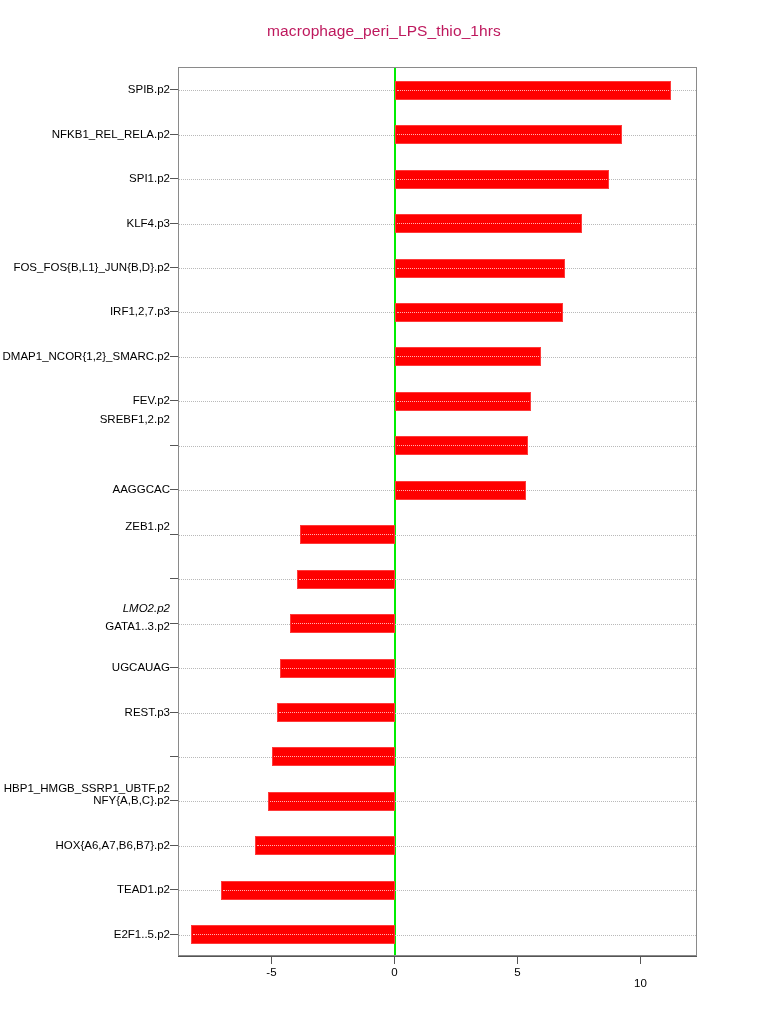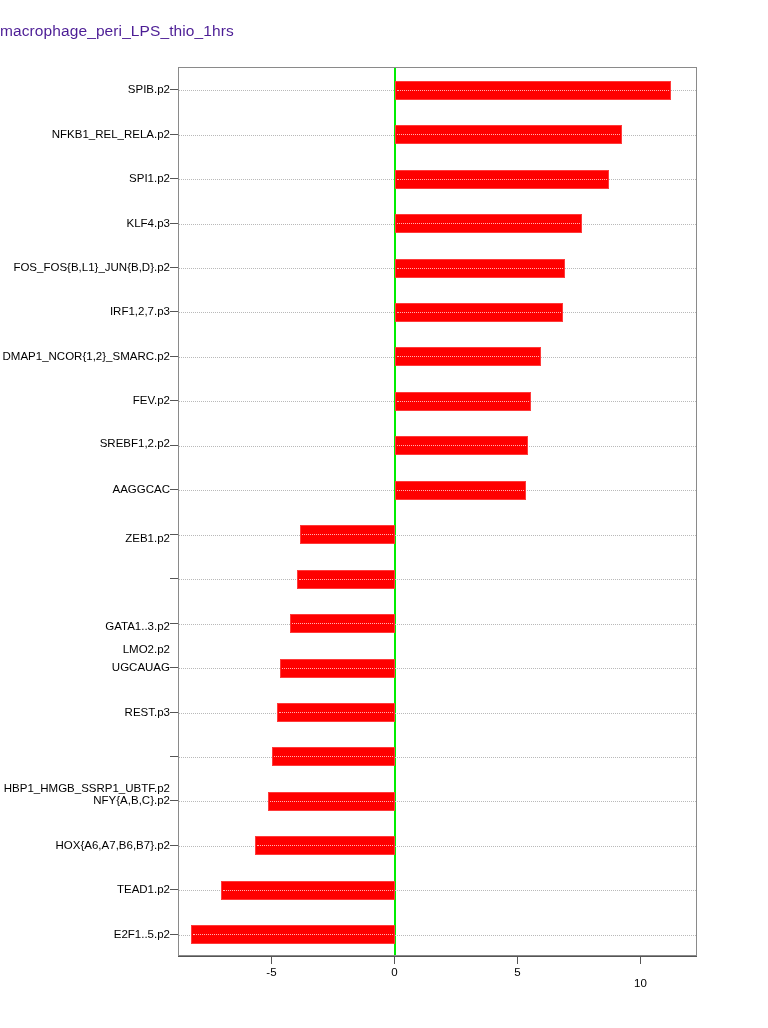--- a/index.html
+++ b/index.html
@@ -19,23 +19,23 @@
     position: absolute;
     left: 0; top: 0;
     width: 768px;
     height: 1028px;
   }
   #chart-title {
     position: absolute;
     left: 0;
     top: 22px;
     width: 768px;
-    text-align: left;
+    text-align: center;
     font-size: 15.5px;
-    color: #4c1d95;
+    color: #be185d;
     letter-spacing: 0.1px;
   }
   
   #plot-frame {
     position: absolute;
     left: 178px;
     top: 67px;
     width: 519px;
     height: 889px;
     border: 1px solid #8a8a8a;
@@ -141,25 +141,25 @@
 
   <div id="y-labels">
       <div class="y-label" style="top: 83.225px;">SPIB.p2</div>
       <div class="y-label" style="top: 127.675px;">NFKB1_REL_RELA.p2</div>
       <div class="y-label" style="top: 172.125px;">SPI1.p2</div>
       <div class="y-label" style="top: 216.575px;">KLF4.p3</div>
       <div class="y-label" style="top: 261.025px;">FOS_FOS{B,L1}_JUN{B,D}.p2</div>
       <div class="y-label" style="top: 305.475px;">IRF1,2,7.p3</div>
       <div class="y-label" style="top: 349.925px;">DMAP1_NCOR{1,2}_SMARC.p2</div>
       <div class="y-label" style="top: 394.375px; margin-left: 21px;">FEV.p2</div>
-      <div class="y-label" style="top: 437px;">SREBF1,2.p2</div>
+      <div class="y-label" style="top: 413px;">SREBF1,2.p2</div>
       <div class="y-label" style="top: 483.275px;">AAGGCAC</div>
-      <div class="y-label" style="top: 532px;">ZEB1.p2</div>
+      <div class="y-label" style="top: 520px;">ZEB1.p2</div>
       <div class="y-label" style="top: 572.175px; margin-top: 48px;">GATA1..3.p2</div>
-      <div class="y-label" style="top: 643px;">LMO2.p2</div>
+      <div class="y-label" style="top: 602px; font-style: italic;">LMO2.p2</div>
       <div class="y-label" style="top: 661.075px;">UGCAUAG</div>
       <div class="y-label" style="top: 705.525px;">REST.p3</div>
       <div class="y-label" style="top: 749.975px; margin-top: 32px;">HBP1_HMGB_SSRP1_UBTF.p2</div>
       <div class="y-label" style="top: 794.425px;">NFY{A,B,C}.p2</div>
       <div class="y-label" style="top: 838.875px;">HOX{A6,A7,B6,B7}.p2</div>
       <div class="y-label" style="top: 883.325px;">TEAD1.p2</div>
       <div class="y-label" style="top: 927.775px; text-align: right;">E2F1..5.p2</div>
     </div>
 
   <div id="plot-frame">

